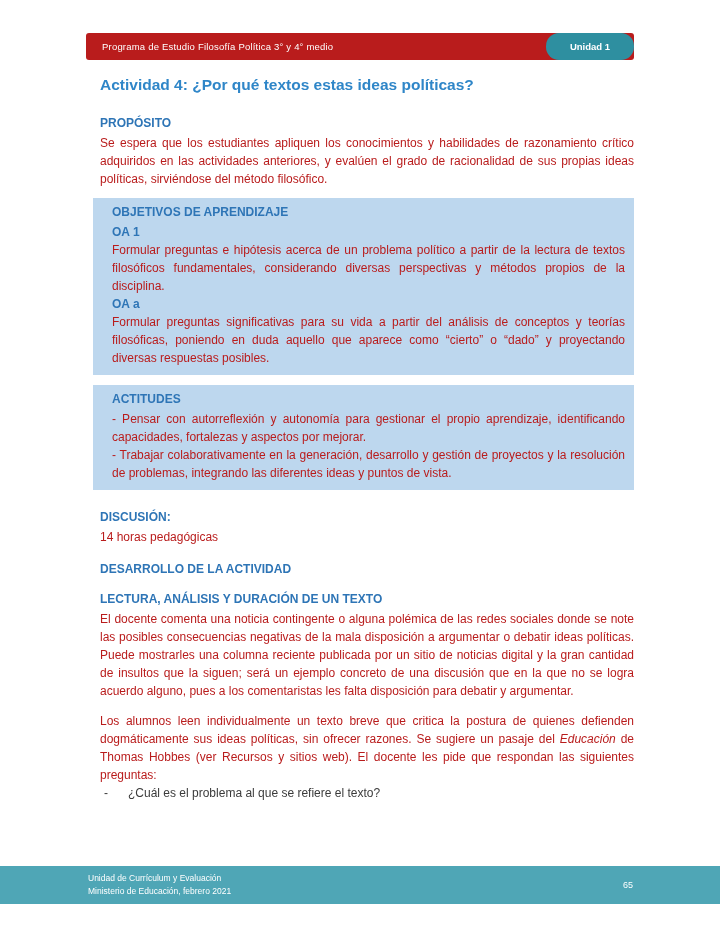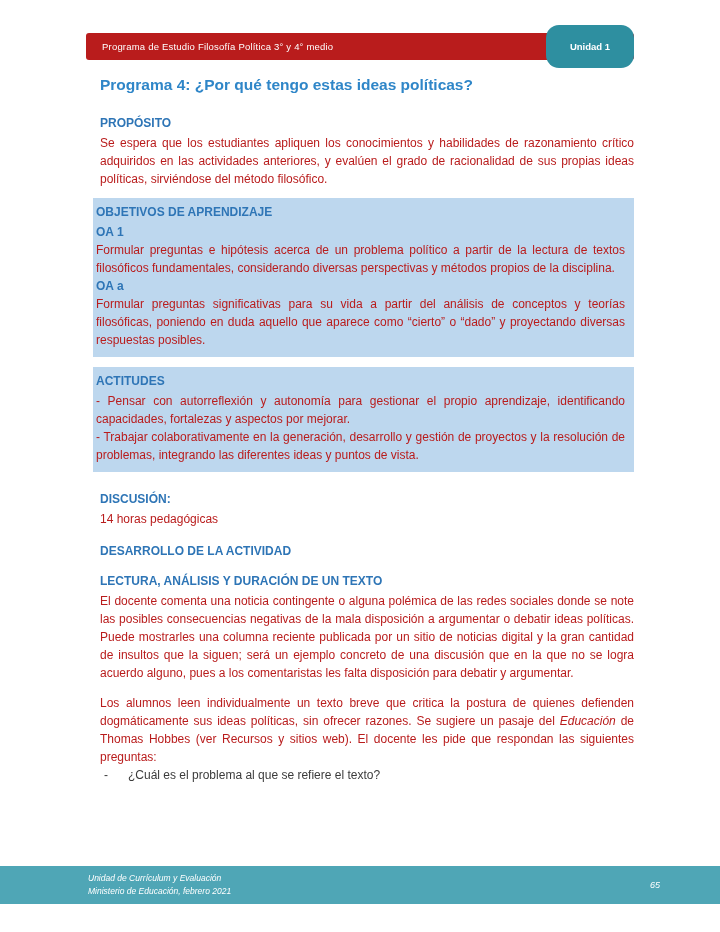--- a/index.html
+++ b/index.html
@@ -31,21 +31,21 @@
   .header .program-title {
     color: #ffffff;
     font-size: 9.5px;
     letter-spacing: 0.2px;
   }
   .unit-pill {
     background: #2E8FA0;
     color: #ffffff;
     font-size: 9.5px;
     font-weight: bold;
-    height: 43px;
+    height: 27px;
     display: flex;
     align-items: center;
     padding: 0 24px;
     border-radius: 13px;
   }
   
   .content {
     position: absolute;
     top: 76px;
     left: 100px;
@@ -70,21 +70,21 @@
     text-align: justify;
     color: #b91c1c;
   }
   .mb-10 { margin-bottom: 10px; }
   .mb-12 { margin-bottom: 12px; }
   .mb-14 { margin-bottom: 14px; }
   .mb-18 { margin-bottom: 18px; }
   .box {
     background: #BDD7EE;
     margin-left: -7px;
-    padding: 5px 9px 8px 3px;
+    padding: 5px 9px 8px 19px;
   }
   .oa-label {
     font-size: 12px;
     font-weight: bold;
     color: #2E75B6;
     line-height: 1.5;
   }
   .bullet-row {
     display: flex;
     font-size: 12px;
@@ -97,40 +97,39 @@
     position: absolute;
     left: 0;
     right: 0;
     bottom: 28px;
     height: 38px;
     background: #4FA6B6;
     color: #ffffff;
     display: flex;
     align-items: center;
     justify-content: space-between;
-    padding: 0 60px 0 88px;
+    padding: 0 87px 0 88px;
     font-size: 8.5px;
-    font-style: italic;
   }
   .footer .footer-left div { line-height: 1.55; }
   .footer .page-number { font-size: 9px; }
 </style>
 </head>
 <body>
 
 <div class="page">
 
   <div class="header">
     <span class="program-title">Programa de Estudio Filosofía Política 3° y 4° medio</span>
     <span class="unit-pill">Unidad 1</span>
   </div>
 
   <div class="content">
 
-    <div class="activity-title">Programa 4: ¿Por qué tengo estas ideas políticas?</div>
+    <div class="activity-title">Actividad 4: ¿Por qué textos estas ideas políticas?</div>
 
     <div class="section-heading">PROPÓSITO</div>
     <p class="body-text mb-10">Se espera que los estudiantes apliquen los conocimientos y habilidades de razonamiento crítico adquiridos en las actividades anteriores, y evalúen el grado de racionalidad de sus propias ideas políticas, sirviéndose del método filosófico.</p>
 
     <div class="box mb-10">
       <div class="section-heading">OBJETIVOS DE APRENDIZAJE</div>
       <div>
         <div class="oa-label">OA 1</div>
         <p class="body-text">Formular preguntas e hipótesis acerca de un problema político a partir de la lectura de textos filosóficos fundamentales, considerando diversas perspectivas y métodos propios de la disciplina.</p>
       </div>

